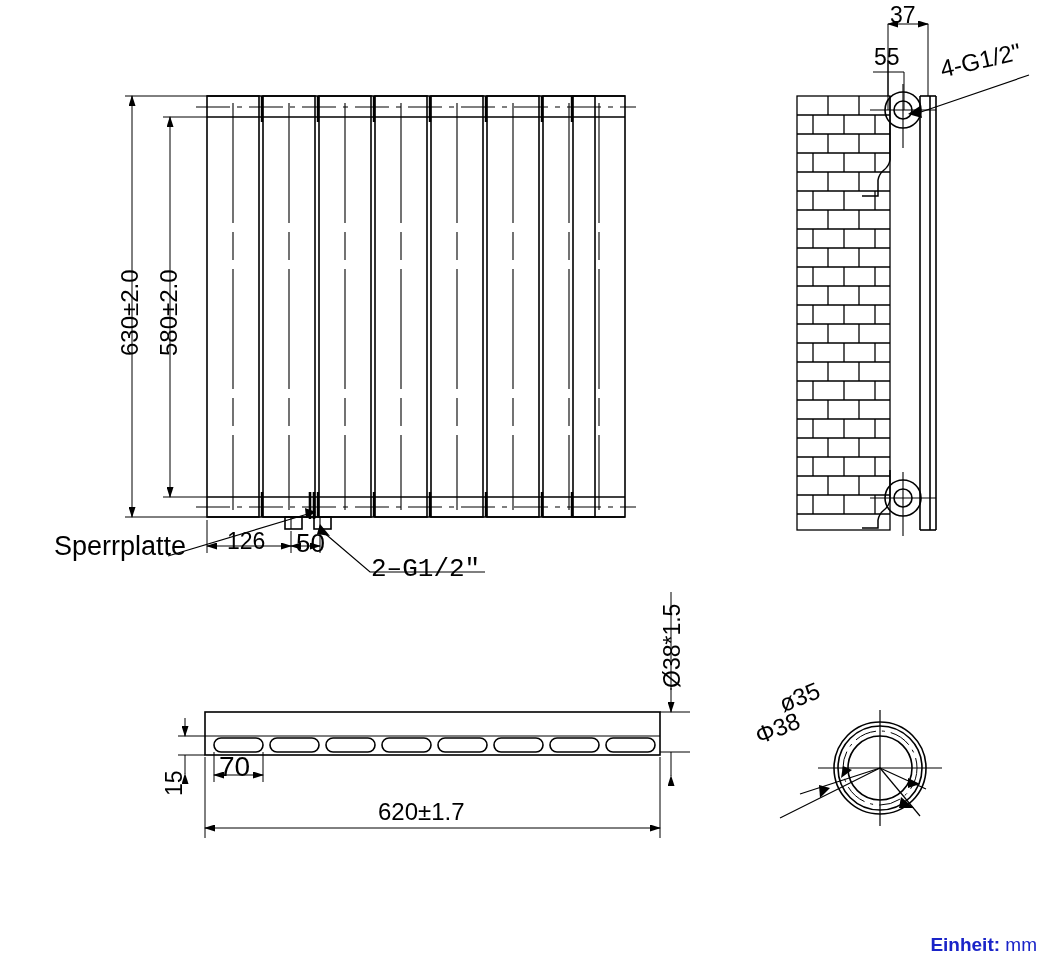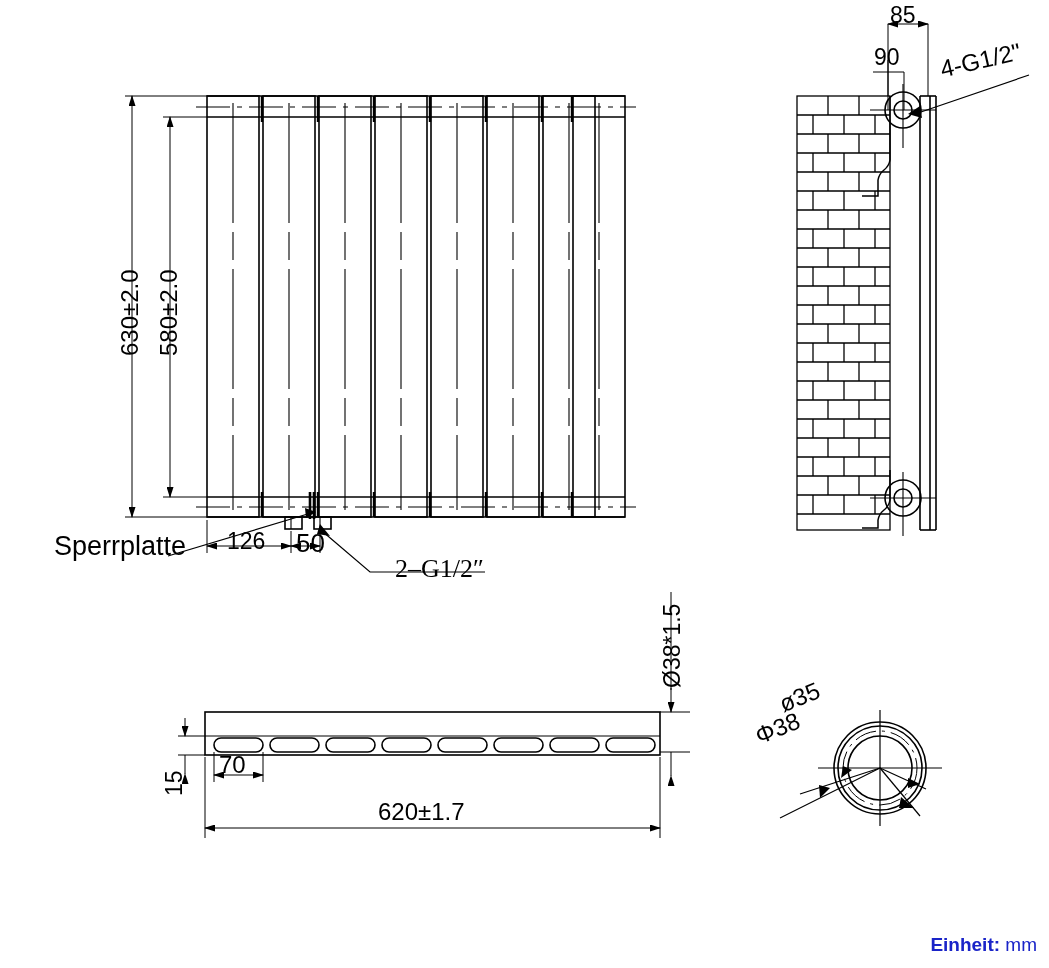--- a/index.html
+++ b/index.html
@@ -2,21 +2,21 @@
 <html><head>
 <meta charset="utf-8">
 <style>
   html,body{margin:0;padding:0;background:#ffffff;}
   body{width:1049px;height:968px;position:relative;overflow:hidden;
        font-family:"Liberation Sans",sans-serif;color:#000;}
   .stage{position:absolute;left:0;top:0;width:1049px;height:968px;}
   svg{display:block;}
   .lbl{position:absolute;white-space:nowrap;font-family:"Liberation Sans",sans-serif;
        color:#000;line-height:1;}
-  .serif{font-family:Liberation Serif, serif;margin-left:24px;}
+  .serif{font-family:Liberation Mono, monospace;}
   .rot90{transform:rotate(-90deg);transform-origin:0 0;}
   #unit{position:absolute;right:12px;bottom:12px;font-size:19px;color:#1a24c8;
         font-family:"Liberation Sans",sans-serif;white-space:nowrap;}
   #unit b{font-weight:bold;}
   #unit span{font-weight:normal;}
 </style>
 </head>
 <body>
 
 <div class="stage">
@@ -352,28 +352,28 @@
   <div class="lbl rot90" style="left:157px;top:356px;font-size:24px;">580±2.0</div>
 
   <div class="lbl" style="left:227px;top:530px;font-size:23px;">126</div>
 
   <div class="lbl" style="left:296px;top:530px;font-size:26px;">50</div>
 
   <div class="lbl" style="left:6px;top:533px;font-size:27px;margin-left:48px;">Sperrplatte</div>
 
   <div class="lbl serif" style="left:371px;top:556px;font-size:26px;">2–G1/2″</div>
 
-  <div class="lbl" style="left:890px;top:4px;font-size:23px;">85</div>
-
-  <div class="lbl" style="left:874px;top:46px;font-size:23px;">90</div>
+  <div class="lbl" style="left:890px;top:4px;font-size:23px;">37</div>
+
+  <div class="lbl" style="left:874px;top:46px;font-size:23px;">55</div>
 
   <div class="lbl" style="left:938px;top:58px;font-size:24px;
               transform:rotate(-13deg);transform-origin:0 0;">4-G1/2"</div>
 
-  <div class="lbl" style="left:219px;top:753px;font-size:24px;">70</div>
+  <div class="lbl" style="left:219px;top:753px;font-size:28px;">70</div>
 
   <div class="lbl rot90" style="left:163px;top:796px;font-size:23px;">15</div>
 
   <div class="lbl" style="left:378px;top:800px;font-size:24px;">620±1.7</div>
 
   <div class="lbl rot90" style="left:661px;top:688px;font-size:23px;">Ø38*1.5</div>
 
   <div class="lbl" style="left:776px;top:694px;font-size:24px;
               transform:rotate(-22deg);transform-origin:0 0;">ø35</div>
 

